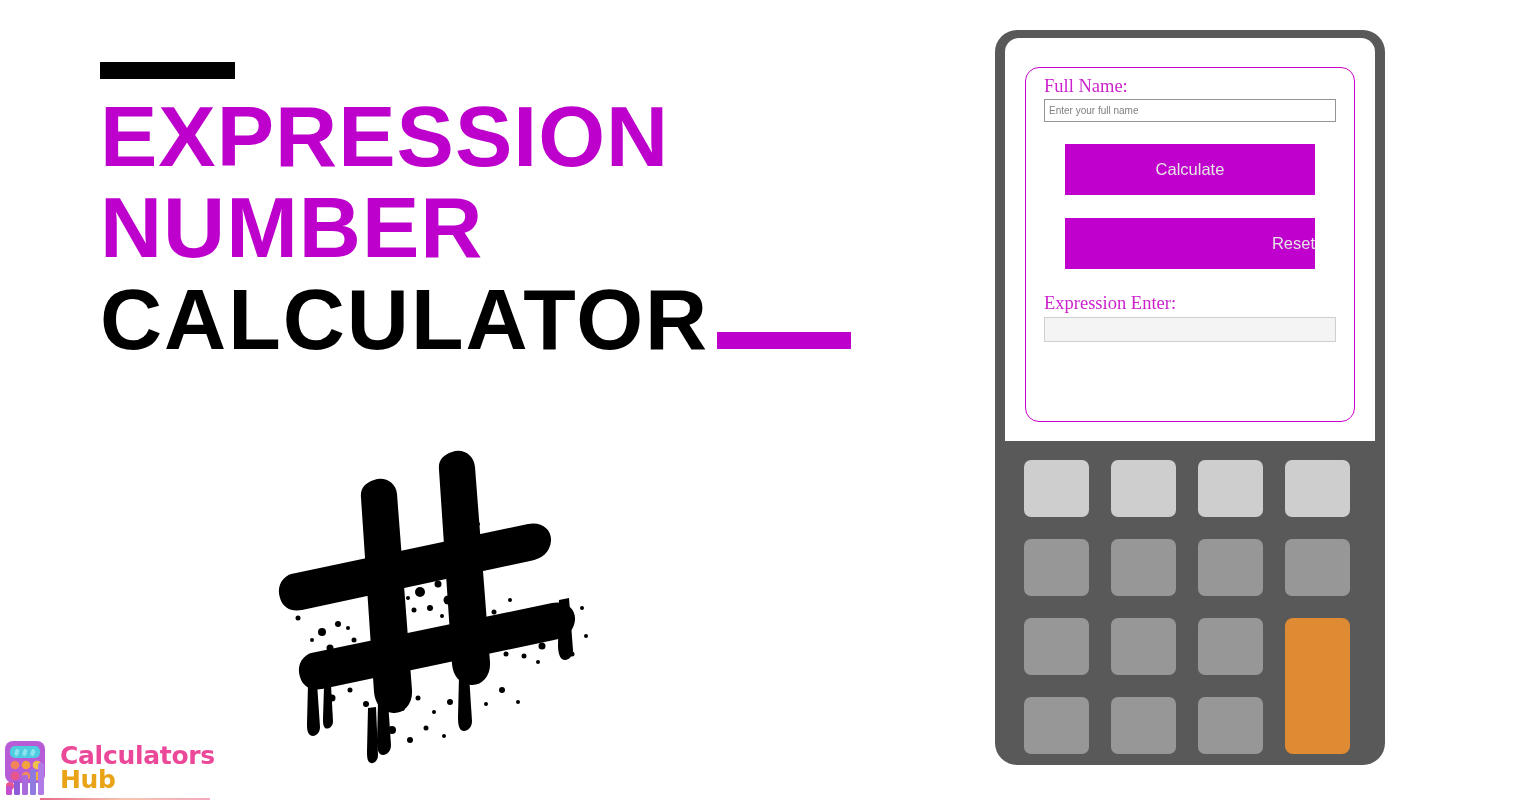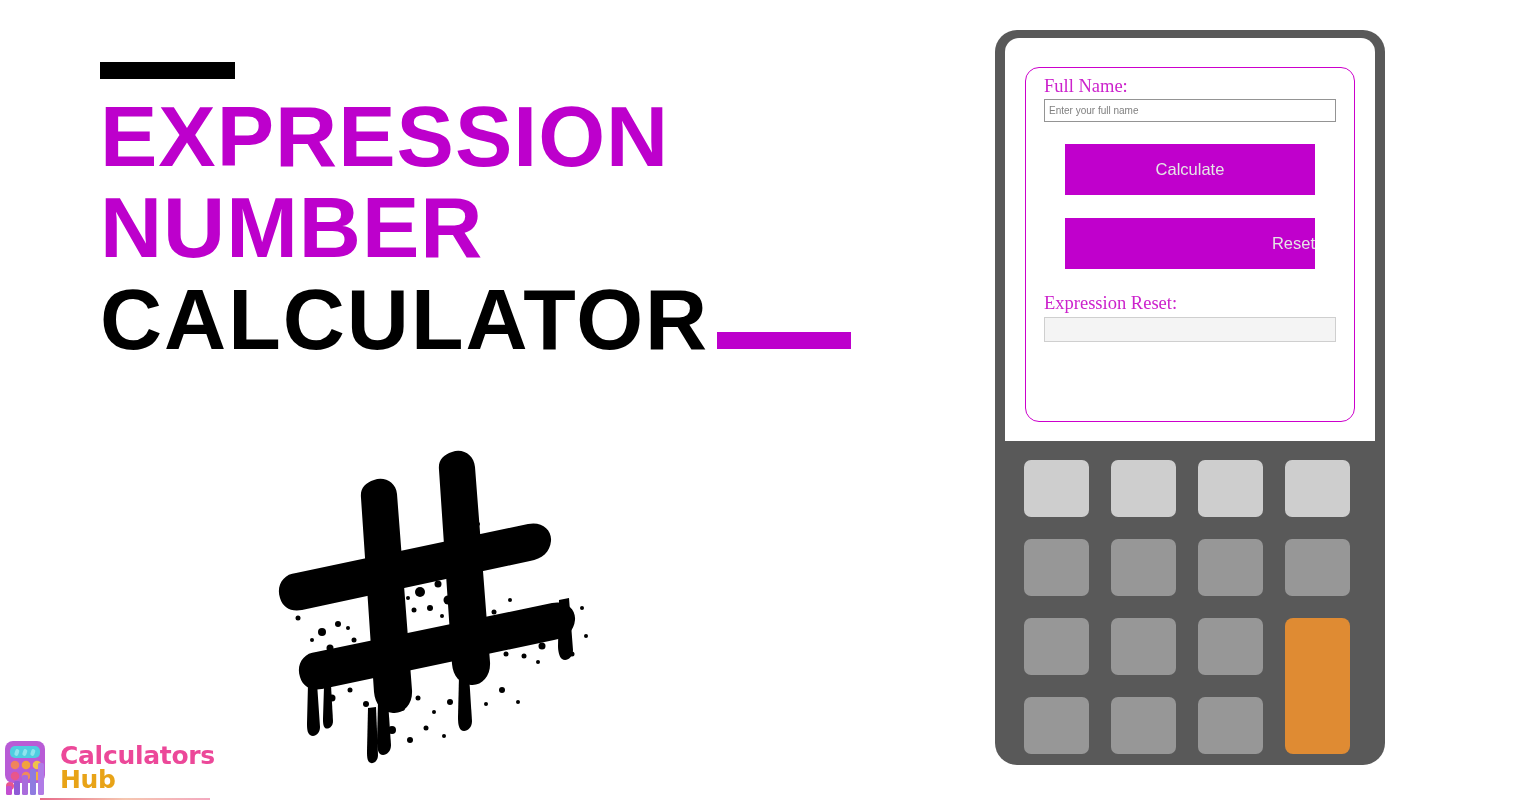--- a/index.html
+++ b/index.html
@@ -376,21 +376,21 @@
   <div id="screen-panel">
     <div id="form-frame">
 
       <label class="field-label">Full Name:</label>
       <input id="fullname-input" type="text" placeholder="Enter your full name" style="">
 
       <button id="calculate-button" class="action-btn">Calculate</button>
 
       <button id="reset-button" class="action-btn">Reset</button>
 
-      <label id="result-label" class="field-label">Expression Reset:</label>
+      <label id="result-label" class="field-label">Expression Enter:</label>
       <input id="result-output" type="text" readonly="" value="" style="">
     </div>
   </div>
 
   <div id="keypad">
     <button class="key light"></button>
     <button class="key light"></button>
     <button class="key light"></button>
     <button class="key light"></button>
 

